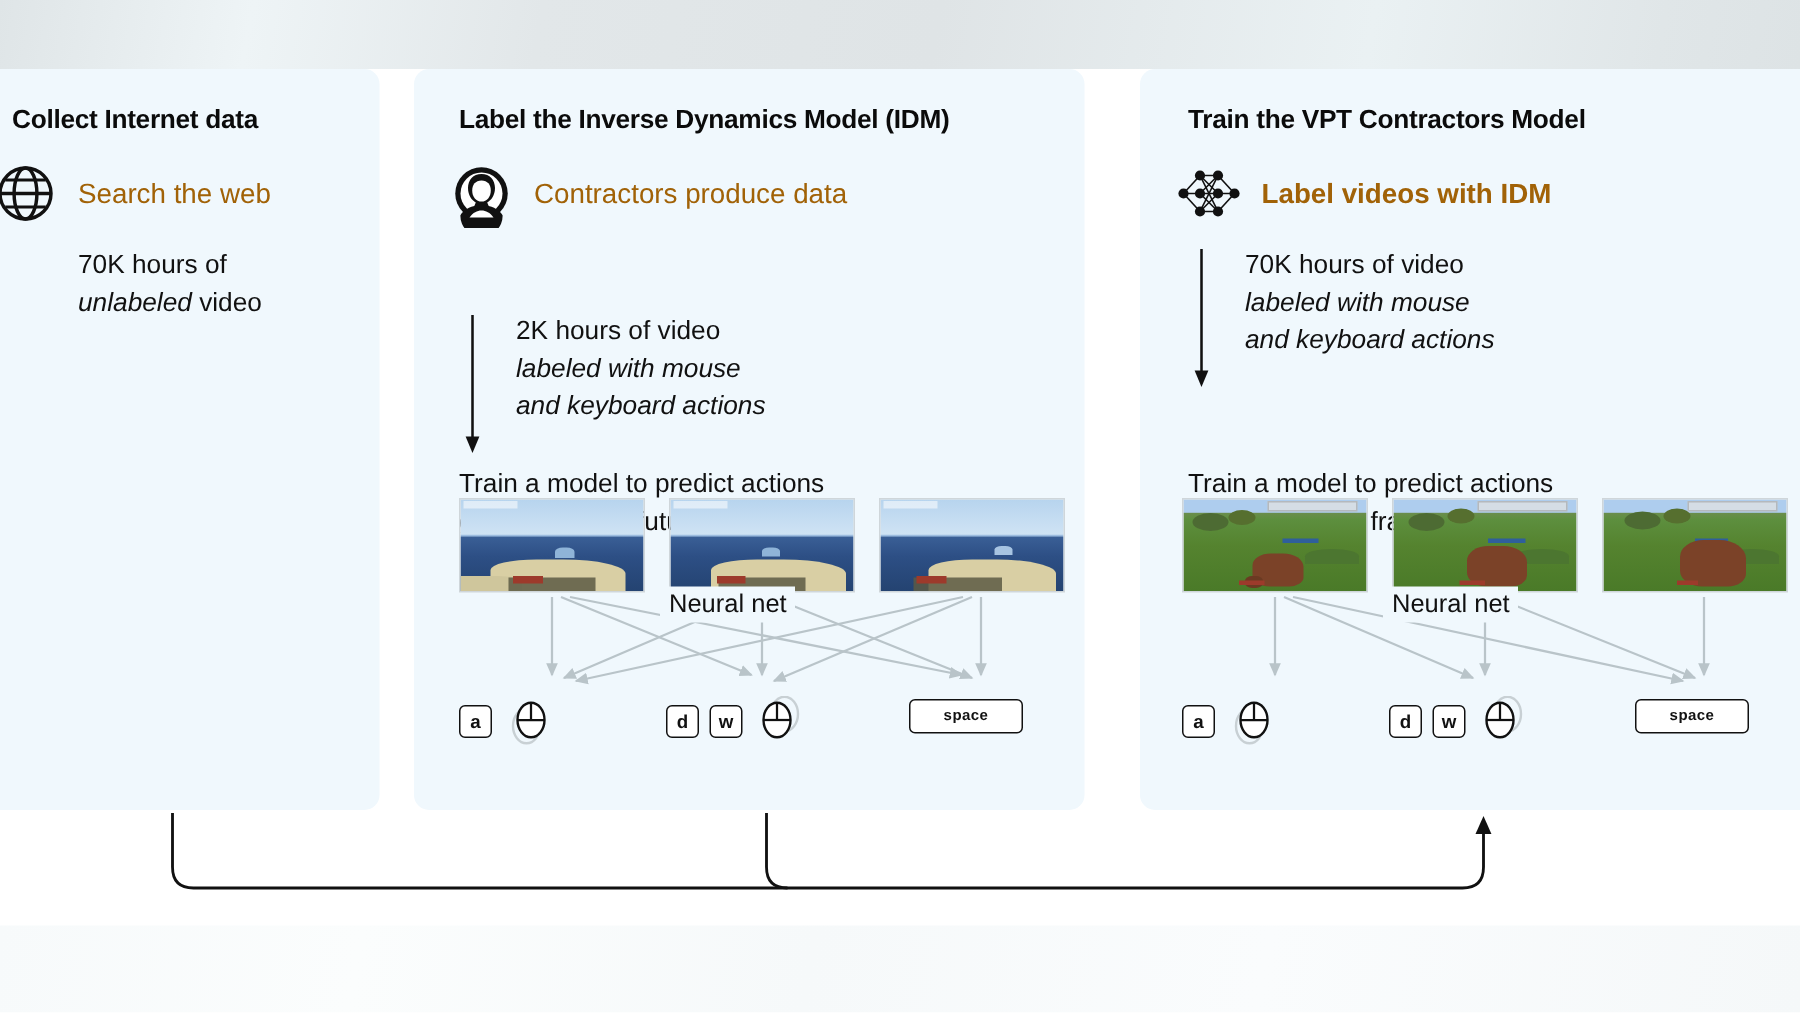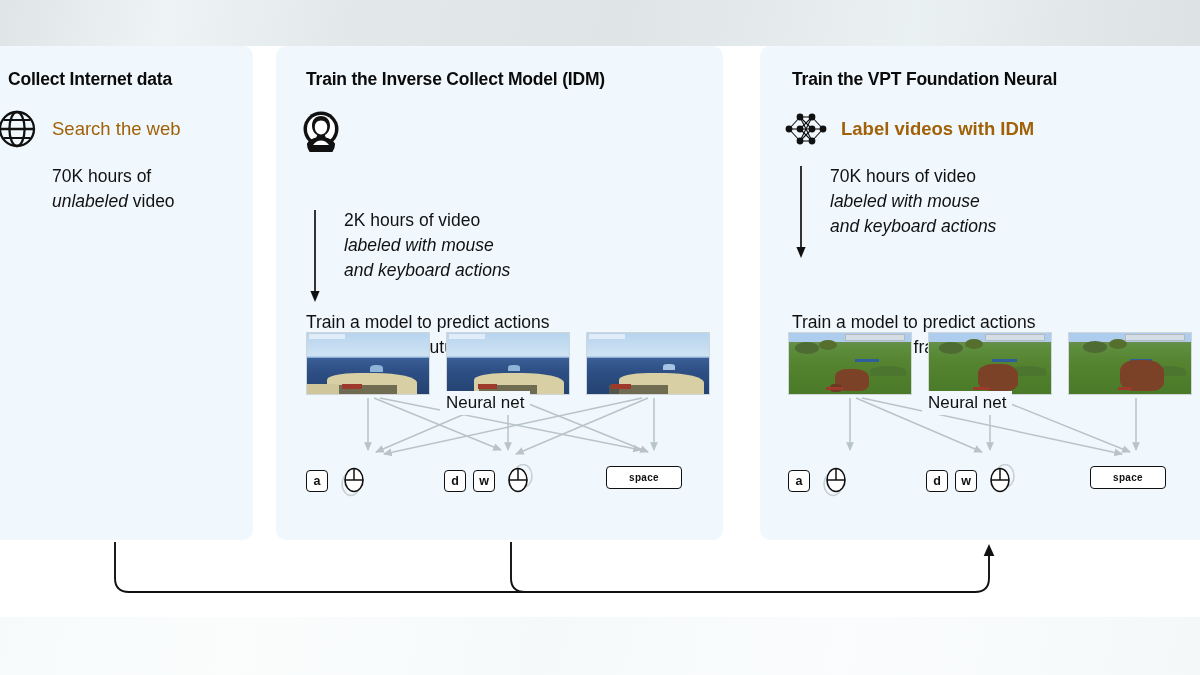--- a/index.html
+++ b/index.html
@@ -143,32 +143,33 @@
         <div class="sublines">
           <span>70K hours of</span><br>
           <em>unlabeled</em><span> video</span>
         </div>
       </div>
     </div>
   </div>
 
   <div class="panel" id="panel-2">
     <div class="panel-inner">
-      <div class="panel-title">Train the Inverse Collect Model (IDM)</div>
+      <div class="panel-title">Label the Inverse Dynamics Model (IDM)</div>
 
       <div class="headrow">
         <span class="head-icon">
           <svg viewBox="0 0 46 46" width="46" height="46">
             <circle cx="23" cy="23" r="17.5" fill="#111"></circle>
             <circle cx="23" cy="23" r="14" fill="#fff"></circle>
             <path d="M23 10 c-5.6 0-9 4-9 9.4 0 5 2.6 8.2 5.2 9.6 l-1 2.4 c-5.4 1.3-8 3.9-9.3 6.3 a14 14 0 0 0 28.2 0 c-1.3-2.4-3.9-5-9.3-6.3 l-1-2.4 c2.6-1.4 5.2-4.6 5.2-9.6 0-5.4-3.4-9.4-9-9.4 z" fill="#111"></path>
             <path d="M23 14.4 c-4 0-6.2 2.8-6.2 6.6 0 4.2 2.6 7.4 6.2 7.4 s6.2-3.2 6.2-7.4 c0-3.8-2.2-6.6-6.2-6.6 z" fill="#fff"></path>
             <path d="M15 39 c2.4-3.2 5-4.6 8-4.6 s5.6 1.4 8 4.6 z" fill="#fff"></path>
           </svg>
         </span>
+        <span class="head-label">Contractors produce data</span>
       </div>
 
       <div class="subrow">
         <svg class="varrow" viewBox="0 0 22 96">
           <line x1="9" y1="2" x2="9" y2="86" stroke="#111" stroke-width="1.7"></line>
           <path d="M9 94 L4.4 83 L13.6 83 Z" fill="#111"></path>
         </svg>
         <div class="sublines">
           <span>2K hours of video</span><br>
           <em>labeled with mouse</em><br>
@@ -254,21 +255,21 @@
           <div class="actgrp" style="left:330px;top:2px;">
             <span class="key wide">space</span>
           </div>
         </div>
       </div>
     </div>
   </div>
 
   <div class="panel" id="panel-3">
     <div class="panel-inner">
-      <div class="panel-title">Train the VPT Foundation Neural</div>
+      <div class="panel-title">Train the VPT Contractors Model</div>
 
       <div class="headrow">
         <span class="head-icon">
           <svg viewBox="0 0 46 46" width="46" height="46">
             <g stroke="#111" stroke-width="1.1">
               <line x1="6" y1="23" x2="17" y2="11"></line>
                 <line x1="6" y1="23" x2="17" y2="23"></line>
                 <line x1="6" y1="23" x2="17" y2="35"></line>
               <line x1="17" y1="11" x2="29" y2="11"></line>
                 <line x1="17" y1="11" x2="29" y2="23"></line>

